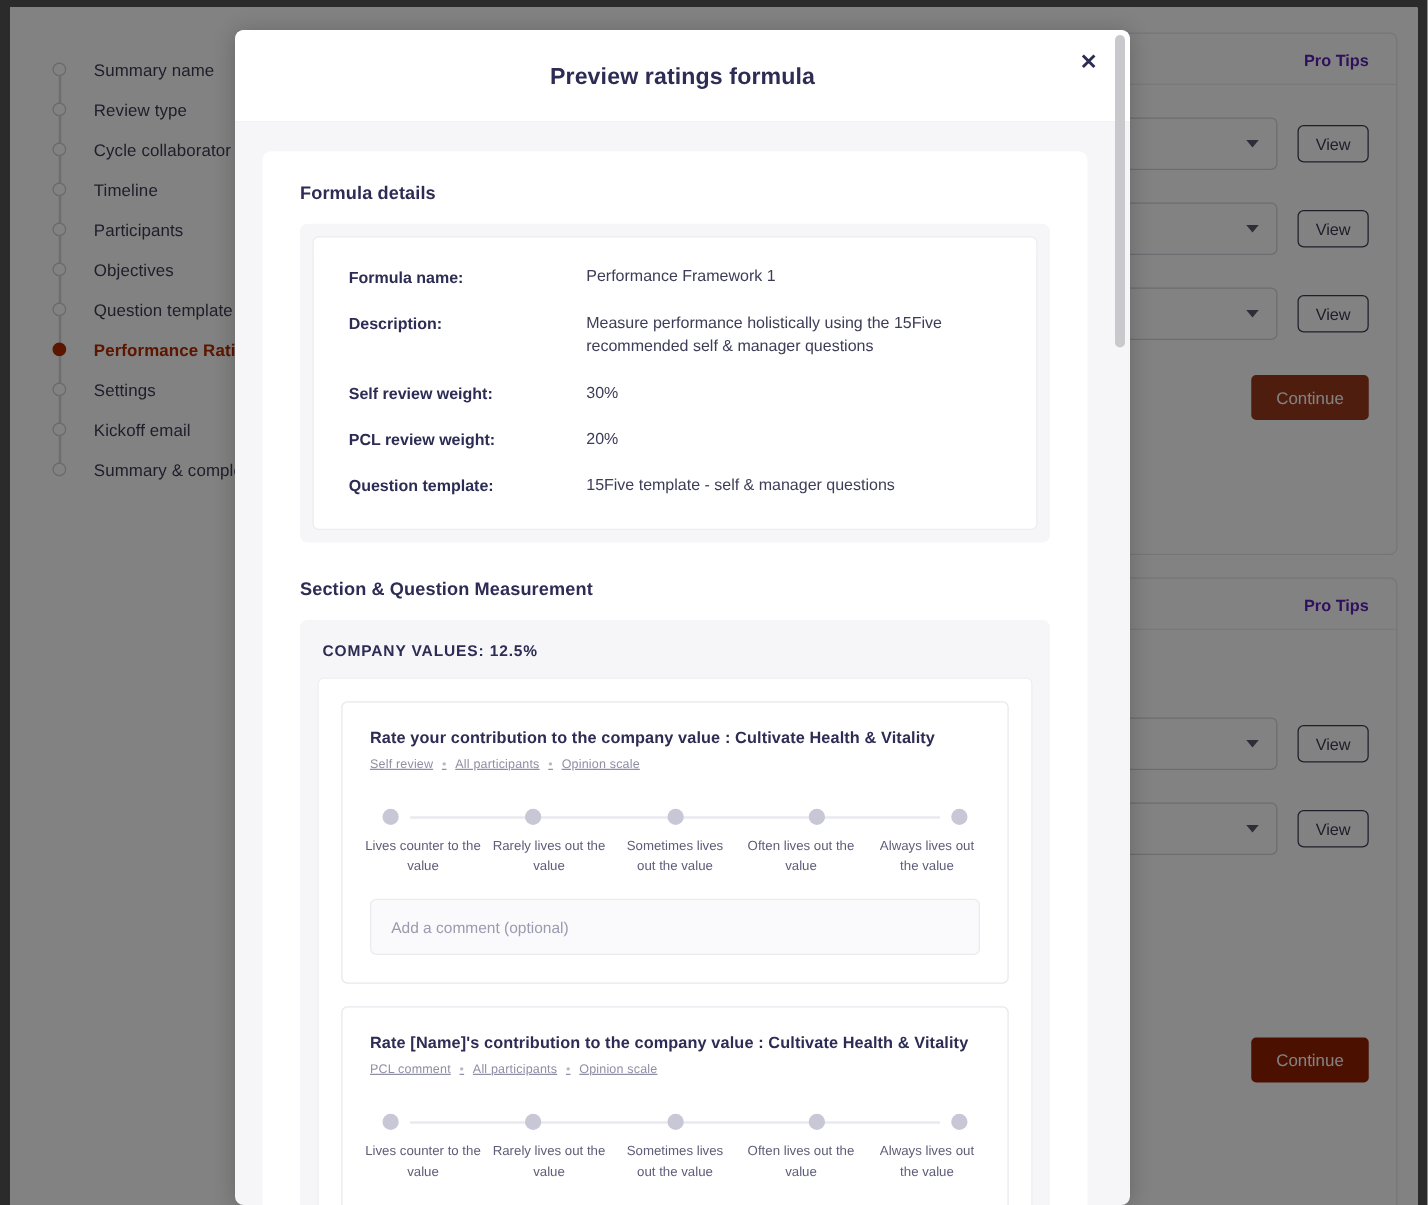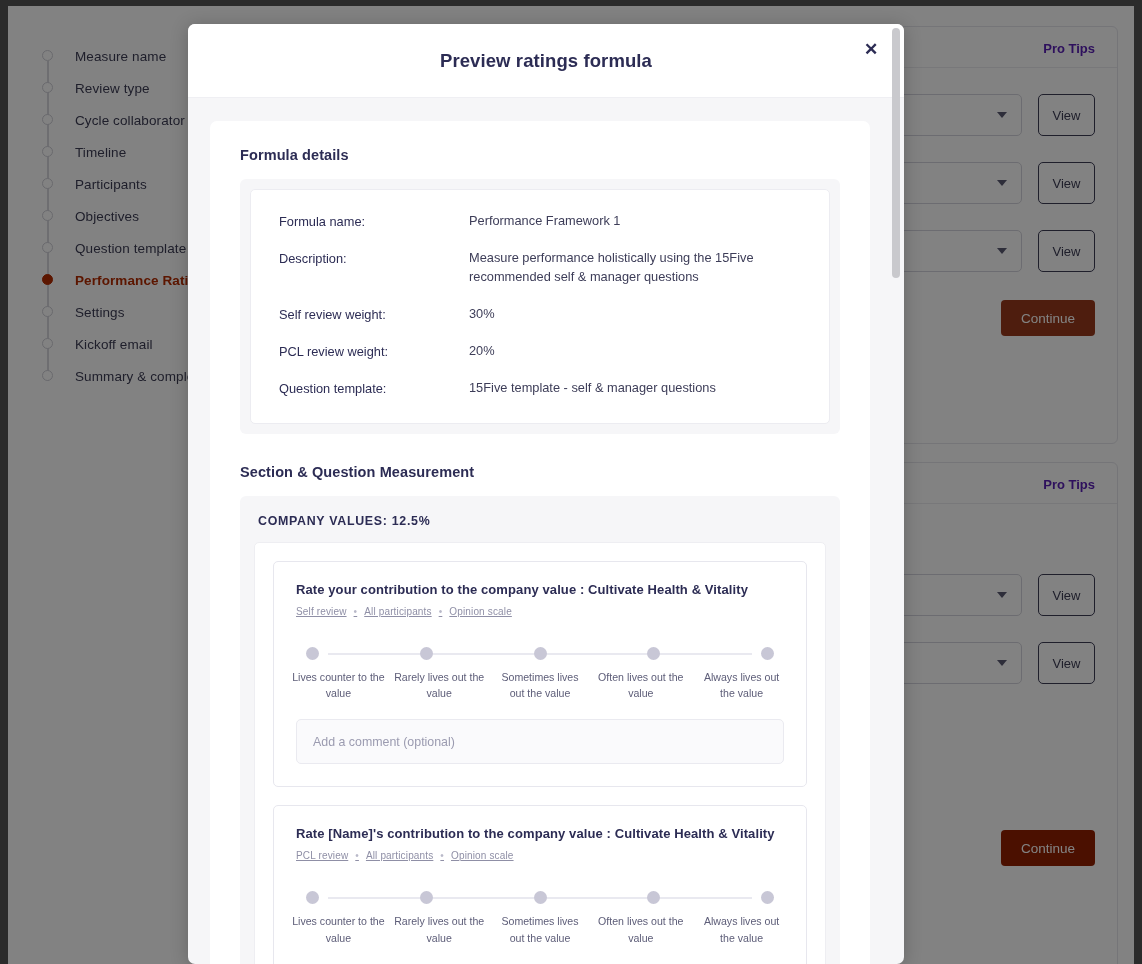--- a/index.html
+++ b/index.html
@@ -60,21 +60,21 @@
   .select-box{
     width:265px;height:42px;border:1px solid #d5d5dd;border-radius:5px;
     background:#fff;display:flex;align-items:center;justify-content:flex-end;
     padding-right:14px;box-sizing:border-box;font-size:13.5px;color:#3d3d55;
   }
   .caret{
     width:0;height:0;border-left:5px solid transparent;border-right:5px solid transparent;
     border-top:6px solid #5a5a72;
   }
   .btn-view{
-    width:57px;height:42px;border:1px solid #3d3d55;border-radius:5px;background:#fff;
+    width:57px;height:30px;border:1px solid #3d3d55;border-radius:5px;background:#fff;
     display:flex;align-items:center;justify-content:center;
     font-size:13px;color:#3d3d55;box-sizing:border-box;
   }
   .btn-continue{
     margin-left:auto;width:94px;height:36px;border-radius:4px;background:#932000;
     color:#fff;font-size:13.5px;display:flex;align-items:center;justify-content:center;
   }
   .btn-continue.muted{background:#9a3a1c;}
   .row-end{display:flex;margin-top:28px;}
 
@@ -115,21 +115,21 @@
   .detail-wrap{
     background:#f6f6f8;border-radius:6px;padding:10px;
   }
   .detail-card{
     background:#ffffff;border:1px solid #ececf1;border-radius:5px;
     padding:22px 28px 24px 28px;
   }
   .detail-row{display:flex;margin-bottom:18px;}
   .detail-row:last-child{margin-bottom:0;}
   .detail-key{
-    width:190px;flex:none;font-size:12.8px;font-weight:400;color:#2c2c54;line-height:1.5;
+    width:190px;flex:none;font-size:12.8px;font-weight:700;color:#2c2c54;line-height:1.5;
   }
   .detail-val{
     font-size:12.8px;color:#3d3d58;line-height:1.48;max-width:360px;
   }
 
   
   .meas-wrap{background:#f6f6f8;border-radius:6px;padding:14px 14px 14px 14px;}
   .meas-head{
     font-size:12.4px;font-weight:700;color:#2c2c54;letter-spacing:.7px;
     padding:4px 4px 14px 4px;
@@ -181,21 +181,21 @@
 </style>
 </head>
 <body>
 
 <div id="app-page">
 
   <div class="wizard">
     <div class="wz-row">
       <span class="wz-dot"></span>
         <span class="wz-line"></span>
-      <span class="wz-label">Measure name</span>
+      <span class="wz-label">Summary name</span>
     </div>
     <div class="wz-row">
       <span class="wz-dot"></span>
         <span class="wz-line"></span>
       <span class="wz-label">Review type</span>
     </div>
     <div class="wz-row">
       <span class="wz-dot"></span>
         <span class="wz-line"></span>
       <span class="wz-label">Cycle collaborator</span>
@@ -368,21 +368,21 @@
               <div class="scale-lbl">Sometimes lives out the value</div>
               <div class="scale-lbl">Often lives out the value</div>
               <div class="scale-lbl">Always lives out the value</div>
             </div>
             <div class="comment-box">Add a comment (optional)</div>
           </div>
 
           <div class="q-card">
             <div class="q-title">Rate [Name]'s contribution to the company value : Cultivate Health &amp; Vitality</div>
             <div class="q-meta">
-              <span>PCL review</span><span class="sep">•</span><span>All participants</span><span class="sep">•</span><span>Opinion scale</span>
+              <span>PCL comment</span><span class="sep">•</span><span>All participants</span><span class="sep">•</span><span>Opinion scale</span>
             </div>
             <div class="scale">
               <div class="scale-line"></div>
               <div class="scale-dots">
                 <span class="dot"></span>
                 <span class="dot"></span>
                 <span class="dot"></span>
                 <span class="dot"></span>
                 <span class="dot"></span>
               </div>

